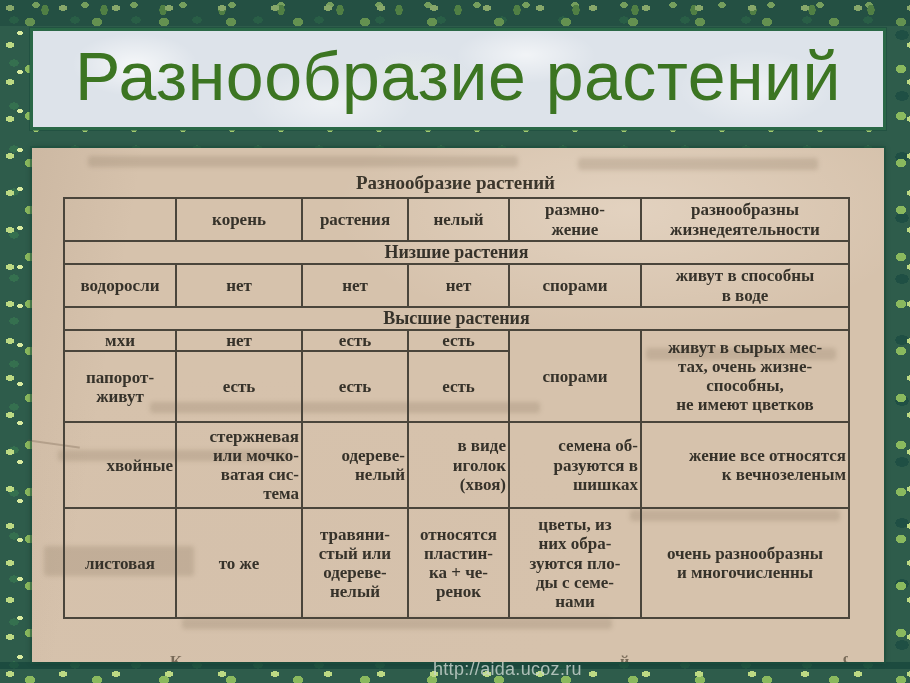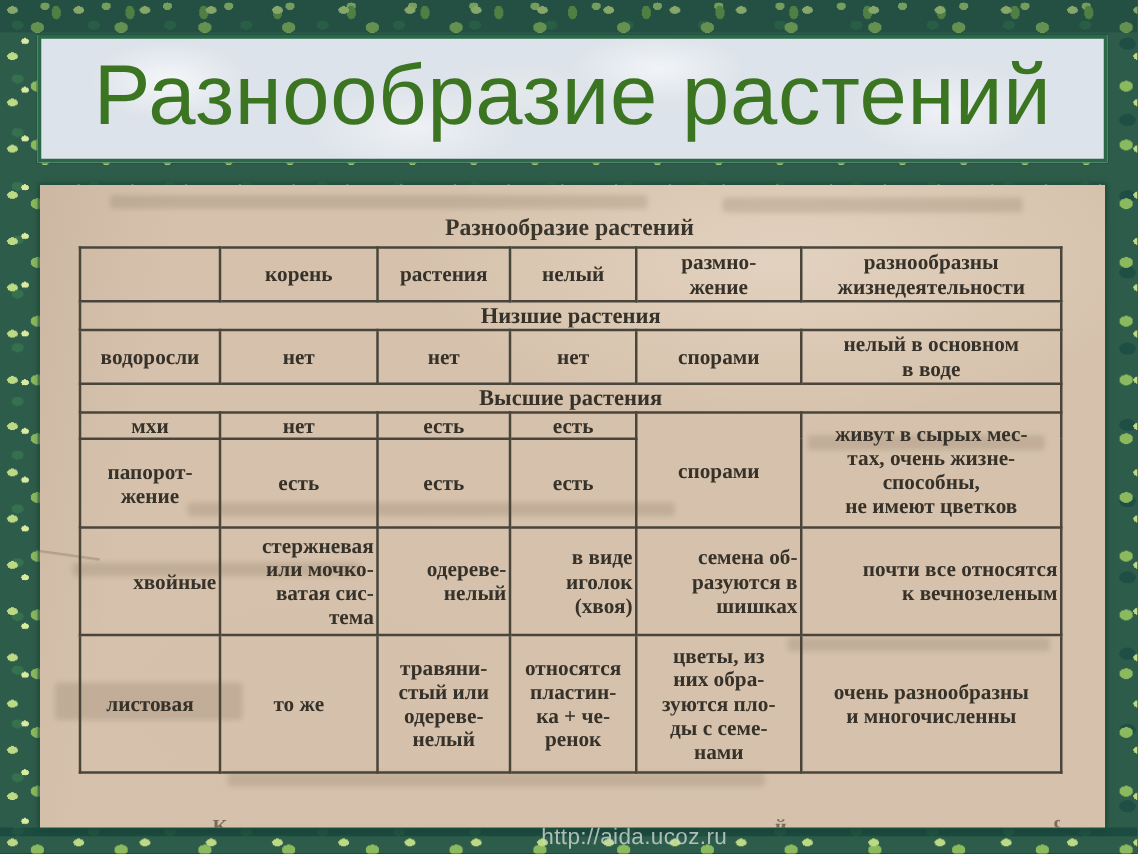--- a/index.html
+++ b/index.html
@@ -142,59 +142,59 @@
         </tr>
         <tr class="r-sect">
           <td colspan="6">Низшие растения</td>
         </tr>
         <tr class="r-algae">
           <td>водоросли</td>
           <td>нет</td>
           <td>нет</td>
           <td>нет</td>
           <td>спорами</td>
-          <td>нелый в основном
+          <td>живут в способны
 в воде</td>
         </tr>
         <tr class="r-sect">
           <td colspan="6">Высшие растения</td>
         </tr>
         <tr class="r-moss">
           <td>мхи</td>
           <td>нет</td>
           <td>есть</td>
           <td>есть</td>
           <td rowspan="2">спорами</td>
           <td rowspan="2">живут в сырых мес-
 тах, очень жизне-
 способны,
 не имеют цветков</td>
         </tr>
         <tr class="r-fern">
           <td>папорот-
-жение</td>
+живут</td>
           <td>есть</td>
           <td>есть</td>
           <td>есть</td>
         </tr>
         <tr class="r-conif">
           <td>хвойные</td>
           <td>стержневая
 или мочко-
 ватая сис-
 тема</td>
           <td>одереве-
 нелый</td>
           <td>в виде
 иголок
 (хвоя)</td>
           <td>семена об-
 разуются в
 шишках</td>
-          <td>почти все относятся
+          <td>жение все относятся
 к вечнозеленым</td>
         </tr>
         <tr class="r-flower">
           <td>листовая</td>
           <td>то же</td>
           <td>травяни-
 стый или
 одереве-
 нелый</td>
           <td>относятся

